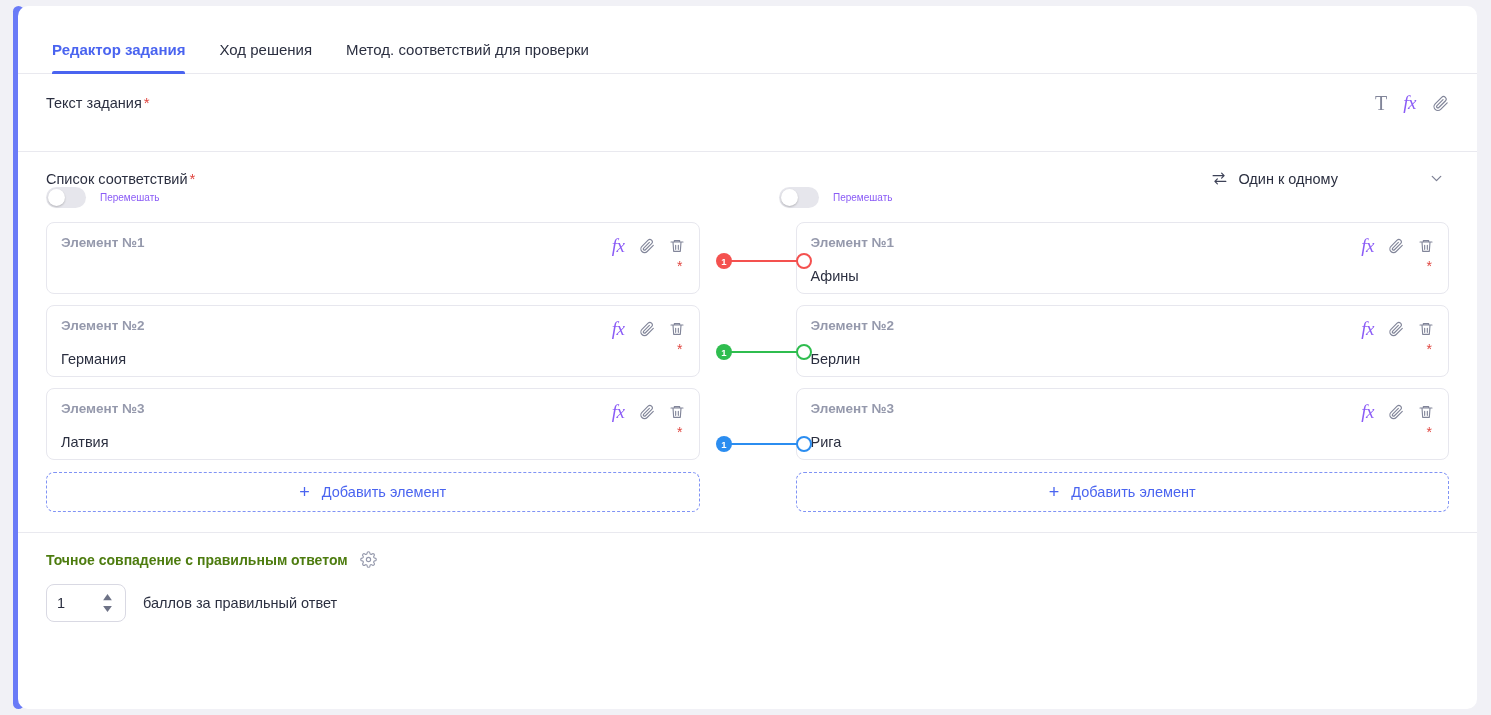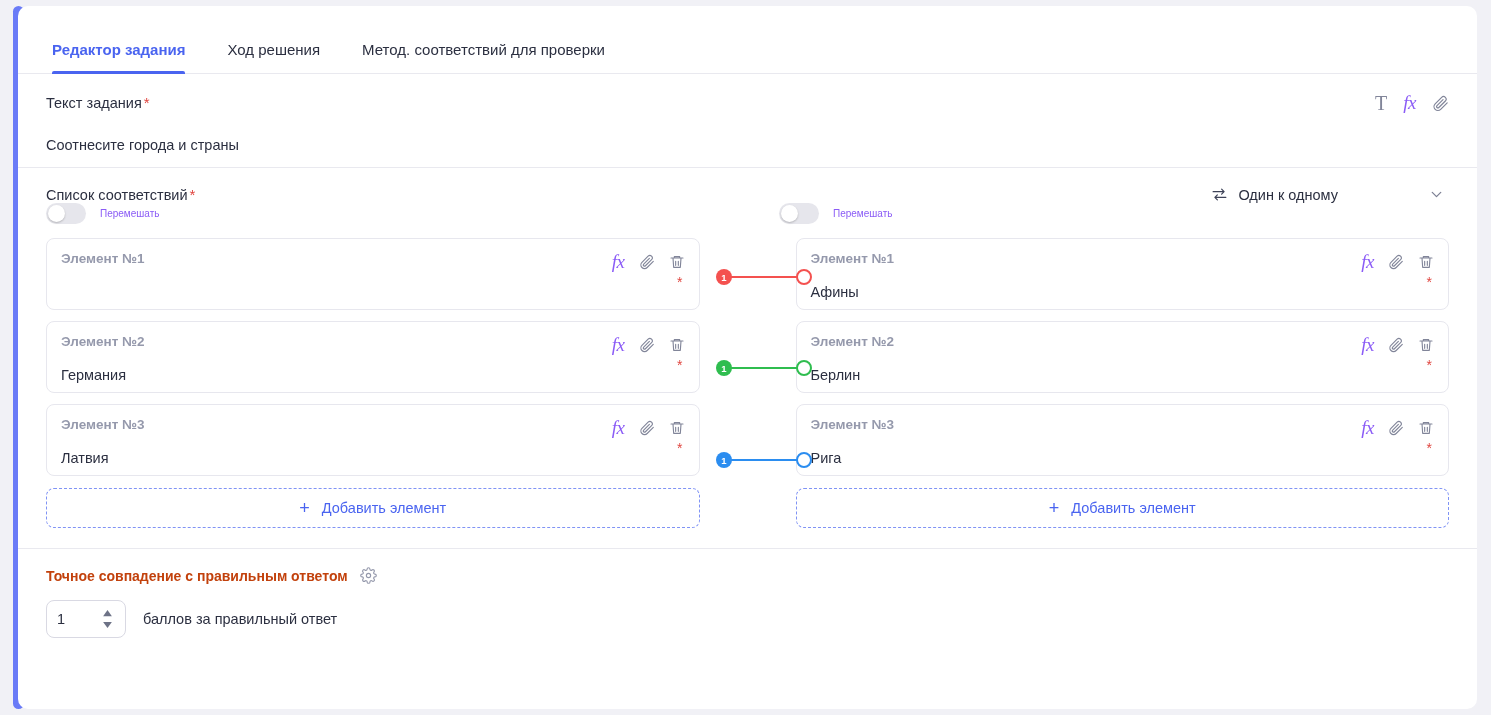--- a/index.html
+++ b/index.html
@@ -32,21 +32,21 @@
     border-radius: 10px;
   }
 
   
   .tabs {
     position: relative;
     height: 68px;
     border-bottom: 1px solid #e9e9ef;
     padding-left: 17px;
   }
-  .tab-row { display: flex; align-items: flex-end; height: 100%; gap: 8px; }
+  .tab-row { display: flex; align-items: flex-end; height: 100%; gap: 0; }
   .tab {
     position: relative;
     font-size: 15px;
     color: #2b2f40;
     padding: 0 17px 16px 17px;
     cursor: pointer;
     white-space: nowrap;
     line-height: 1;
   }
   .tab.active { color: #4a64f0; font-weight: bold; }
@@ -195,21 +195,21 @@
     background: #fff; border: 2px solid currentColor;
     pointer-events: auto; cursor: pointer;
   }
 
   
   .section-score { padding: 18px 28px 0 28px; }
   .score-head {
     display: flex; align-items: center; gap: 12px;
     margin-bottom: 16px;
   }
-  .score-title { font-size: 14px; font-weight: bold; color: #c2410c; }
+  .score-title { font-size: 14px; font-weight: bold; color: #4d7c0f; }
   .score-row { display: flex; align-items: center; gap: 17px; }
   .stepper {
     width: 80px; height: 38px;
     border: 1px solid #d9d9e3;
     border-radius: 8px;
     display: flex; align-items: center;
     padding: 0 10px;
     position: relative;
     background: #fff;
   }
@@ -241,21 +241,20 @@
         <div class="tab">
           <span>Метод. соответствий для проверки</span>
         </div>
       </div>
     </div>
 
     <div class="section-task">
       <div class="field-label">
         <span>Текст задания</span><span class="req">*</span>
       </div>
-      <div class="task-value">Соотнесите города и страны</div>
 
       <div class="toolbar-icons">
         <span class="tglyph">T</span>
         <span class="fx">fx</span>
         <span class="ic">
           <svg width="17" height="17" viewBox="0 0 24 24" fill="none" stroke="#818599" stroke-width="1.7" stroke-linecap="round" stroke-linejoin="round">
             <path d="M21.44 11.05l-9.19 9.19a5.5 5.5 0 0 1-7.78-7.78l9.19-9.19a3.67 3.67 0 0 1 5.19 5.19l-9.2 9.19a1.83 1.83 0 0 1-2.59-2.59l8.49-8.49"></path>
           </svg>
         </span>
       </div>

